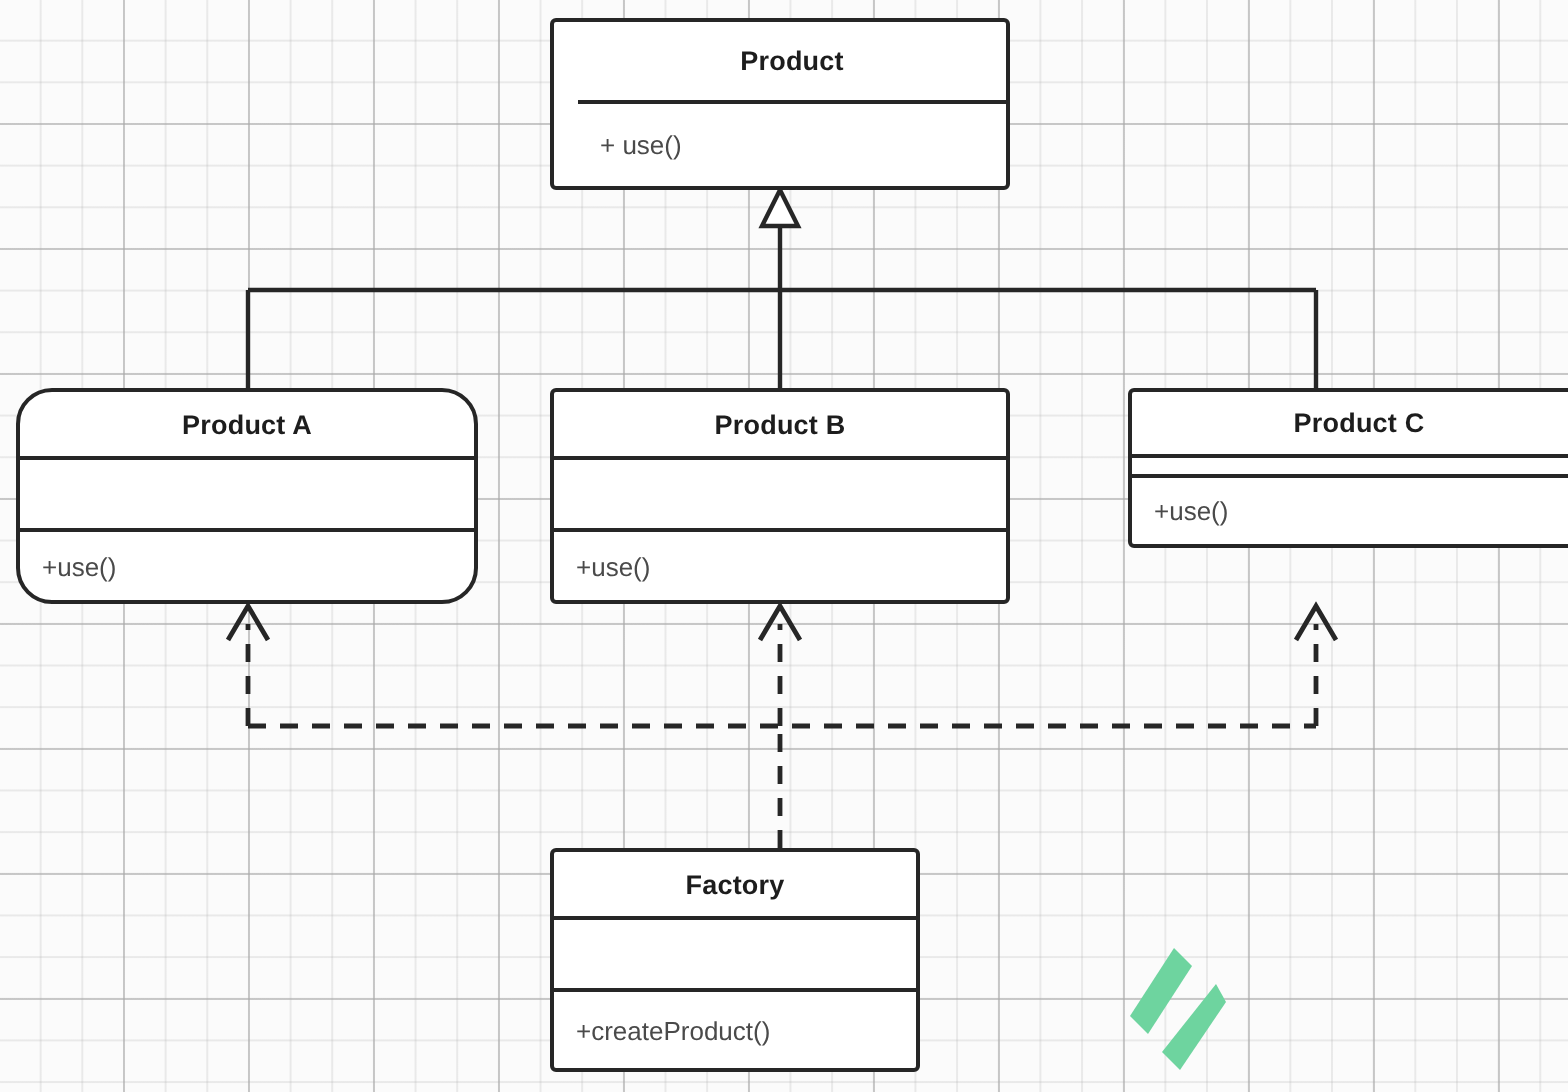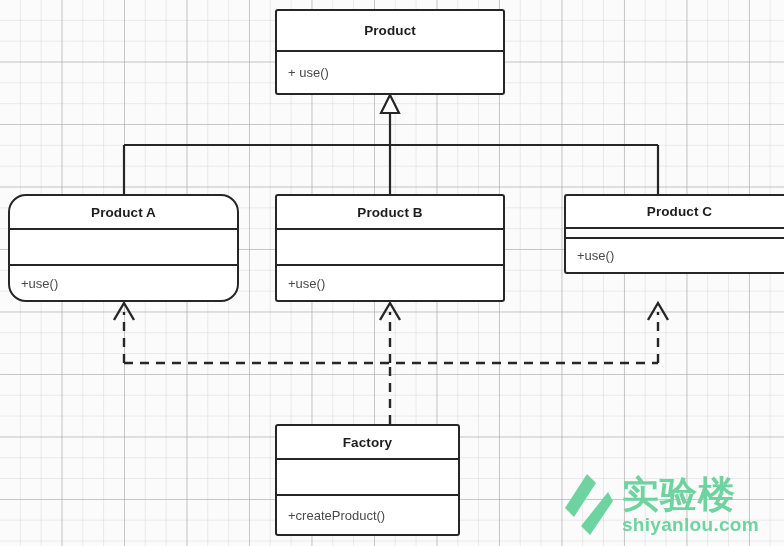--- a/index.html
+++ b/index.html
@@ -149,21 +149,21 @@
       <path d="M 658 363 L 658 312"></path>
     </g>
 
     <g fill="none" stroke="#262626" stroke-width="2.4" stroke-linecap="butt" stroke-linejoin="miter">
       <polyline points="114,320 124,303 134,320"></polyline>
       <polyline points="380,320 390,303 400,320"></polyline>
       <polyline points="648,320 658,303 668,320"></polyline>
     </g>
   </svg>
 
-  <div class="uml-class" style="left:275px; top:9px; width:230px; height:86px;">
+  <div class="uml-class" style="left:275px; top:9px; width:230px; height:86px;padding-left:12px;">
     <div class="compartment title-row" style="height:39px;">Product</div>
     <div class="compartment members-row divider-top" style="flex:1 1 auto;">
       <span>+ use()</span>
     </div>
   </div>
 
   <div class="uml-class" style="left:8px; top:194px; width:231px; height:108px;border-radius:18px;">
     <div class="compartment title-row" style="height:32px;">Product A</div>
     <div class="compartment empty-row divider-top" style="flex:1 1 auto;"></div>
     <div class="compartment members-row divider-top" style="height:36px;">
@@ -193,19 +193,15 @@
     <div class="compartment members-row divider-top" style="height:40px;">
       <span>+createProduct()</span>
     </div>
   </div>
 
   <div id="logo-watermark">
     <svg id="logo-mark" viewBox="0 0 56 66" xmlns="http://www.w3.org/2000/svg">
       <path d="M 27 2 L 36 11 L 14 45 L 5 36 Z" fill="#6ed49f"></path>
       <path d="M 48 20 L 53 29 L 30 63 L 21 54 Z" fill="#6ed49f"></path>
     </svg>
-    <div id="logo-text-block">
-      <div id="logo-cn">实验楼</div>
-      <div id="logo-domain">shiyanlou.com</div>
-    </div>
   </div>
 
 </div>
 
 </body></html>

